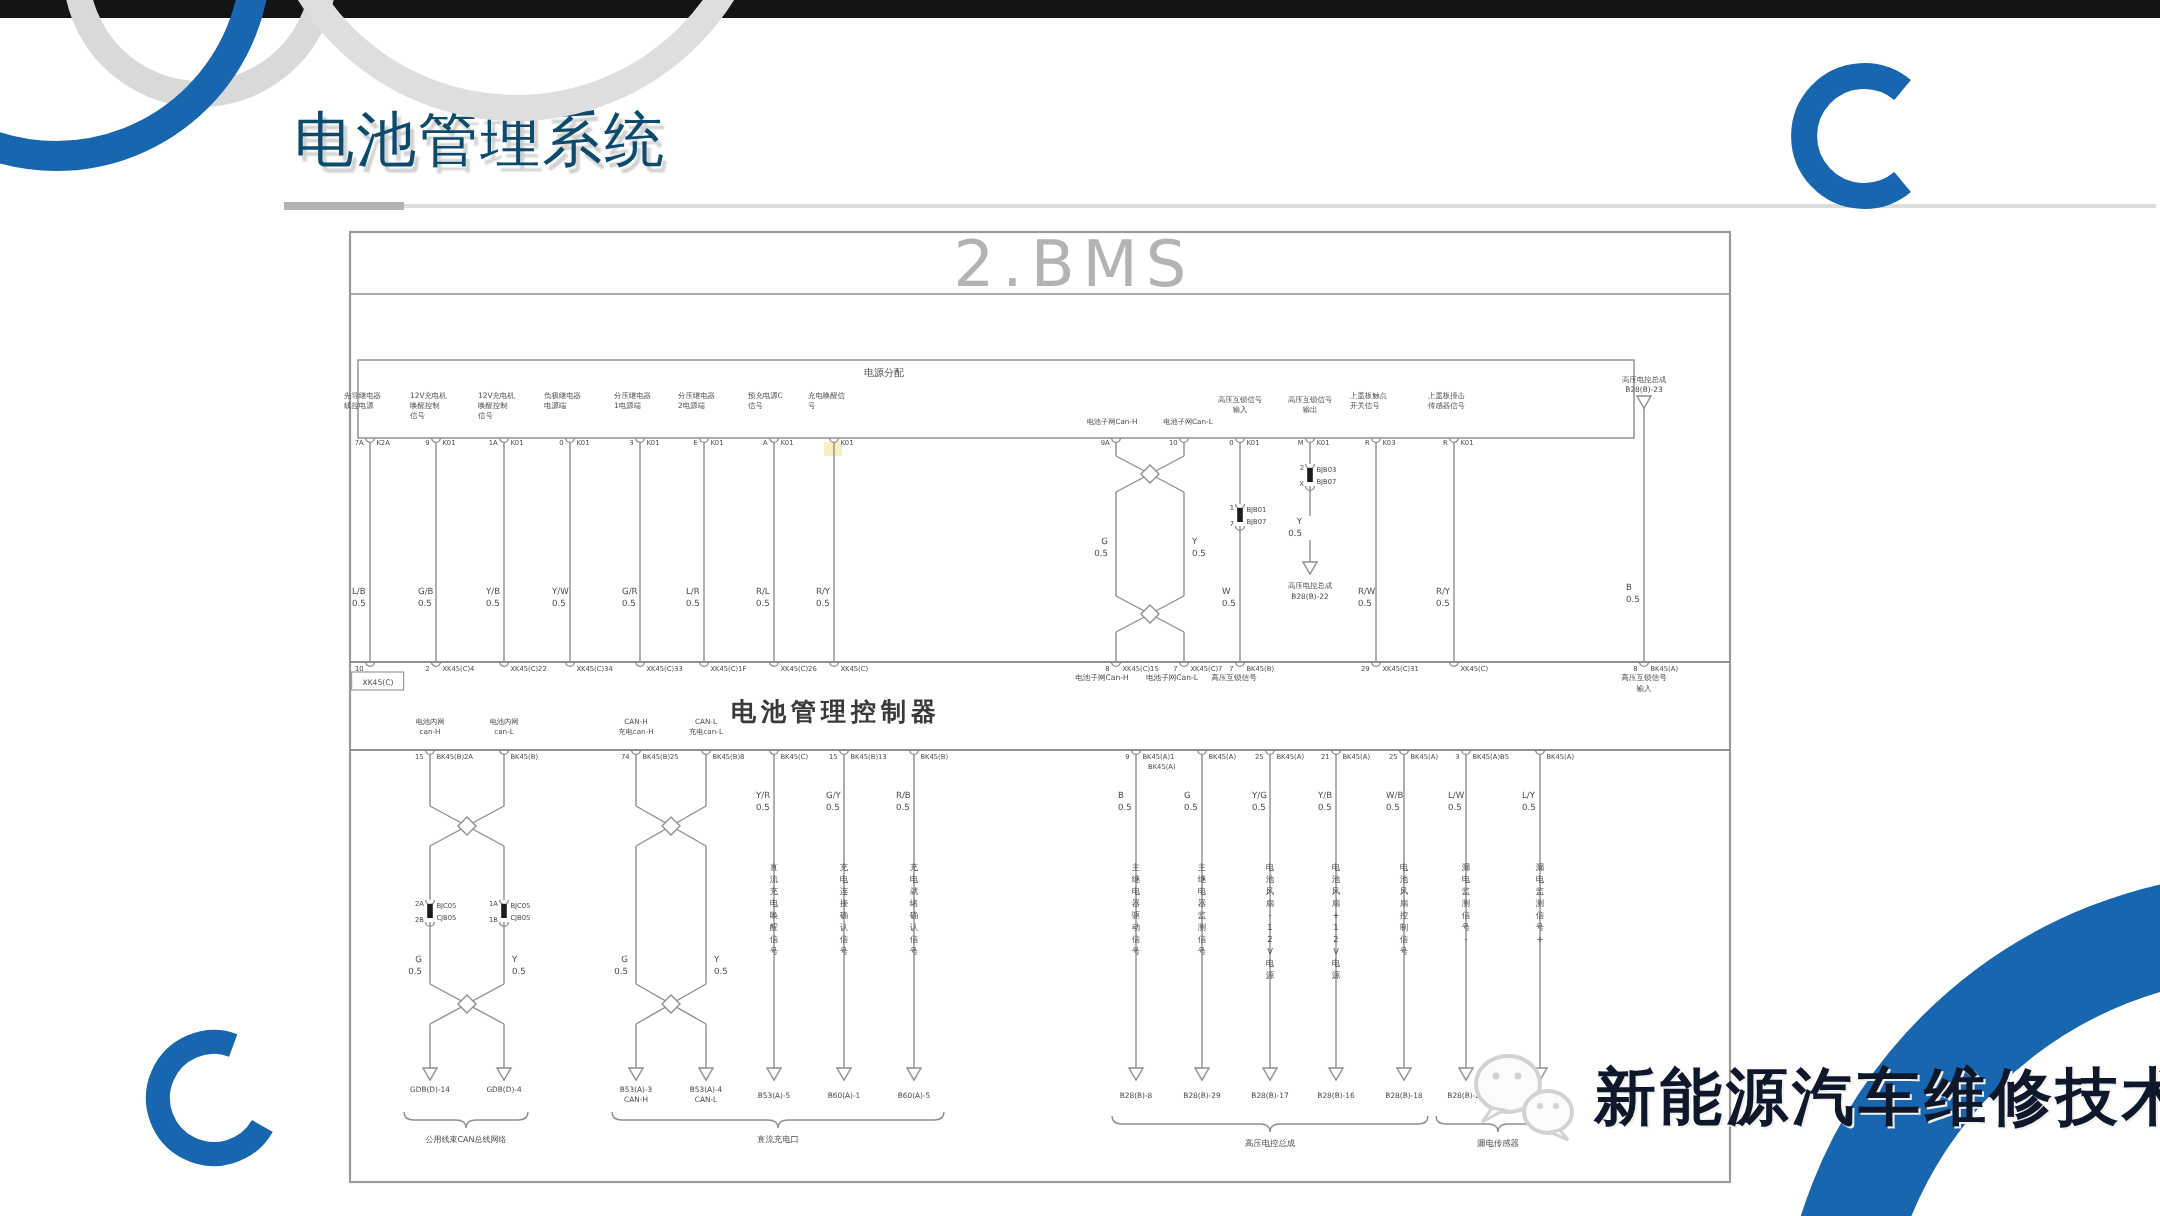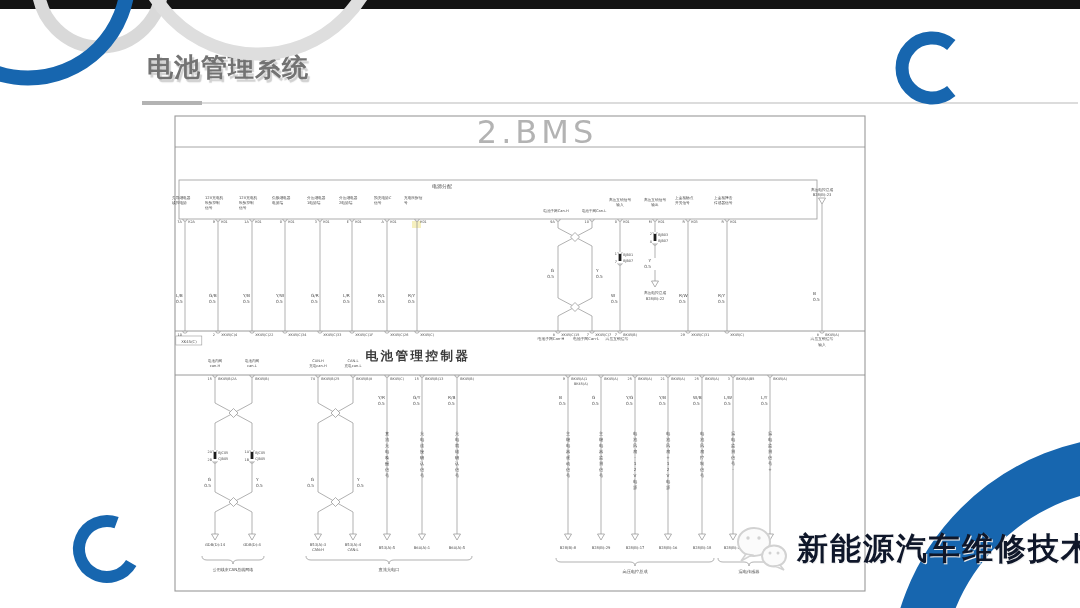--- a/index.html
+++ b/index.html
@@ -4,21 +4,21 @@
 <style>
   html,body{margin:0;padding:0;}
   body{
     width:1080px;height:608px;position:relative;overflow:hidden;background:#ffffff;
     font-family:"DejaVu Sans","Liberation Sans",sans-serif;
   }
   .topbar{position:absolute;top:0;left:0;width:1080px;height:9px;background:#141414;}
   .decor{position:absolute;pointer-events:none;}
   .slide-title{
     position:absolute;left:147px;top:50px;margin:0;
-    font-size:26px;font-weight:bold;color:#737373;letter-spacing:1px;
+    font-size:30px;font-weight:normal;color:#0c4a6e;letter-spacing:1px;
     text-shadow:2px 3px 1px rgba(150,150,150,.45);
   }
   .rule-thick{position:absolute;left:142px;top:101px;width:60px;height:4px;background:#b3b3b3;}
   .rule-thin{position:absolute;left:202px;top:102px;width:876px;height:2px;background:#dcdcdc;}
   #bms-svg{position:absolute;left:0;top:0;z-index:2;}
   #bms-svg text{font-family:"DejaVu Sans","Liberation Sans",sans-serif;}
   .watermark{
     position:absolute;left:733px;top:524px;display:flex;align-items:center;gap:6px;z-index:5;
   }
   .watermark .wm-text{

